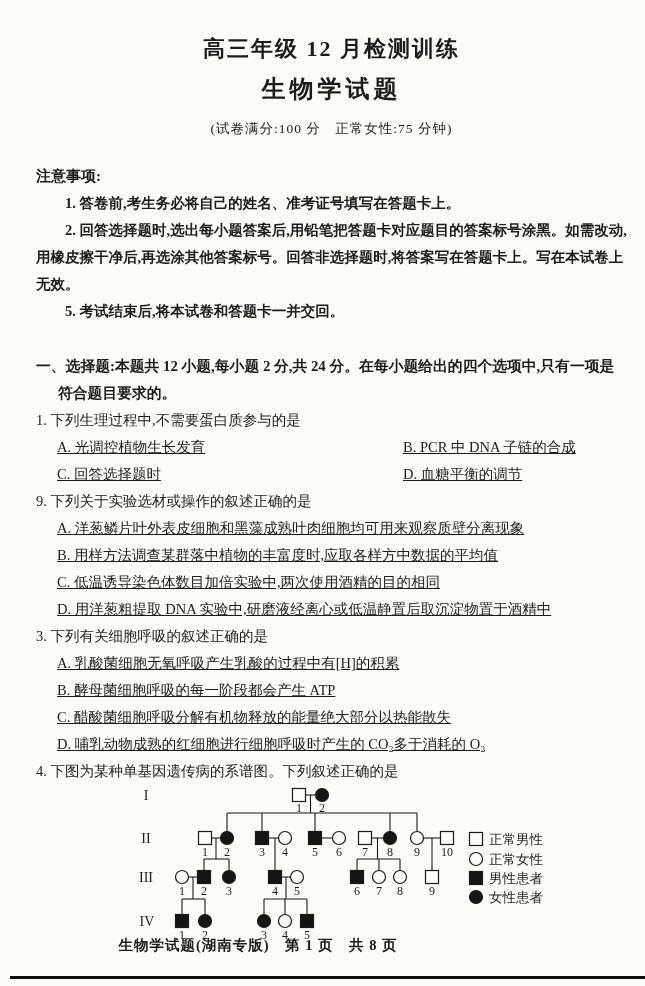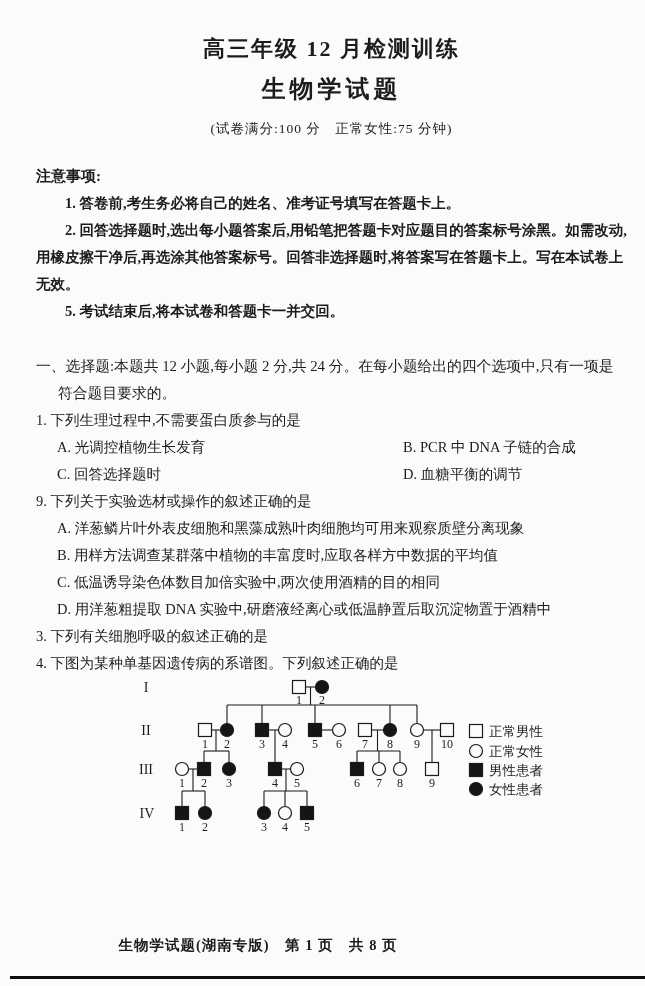--- a/index.html
+++ b/index.html
@@ -5,24 +5,24 @@
   html,body{margin:0;padding:0;background:#e8e8e6;}
   .page{position:relative;width:645px;height:986px;background:#fbfbf9;color:#1c1c1c;
         font-family:"Liberation Serif","DejaVu Serif",serif;overflow:hidden;margin:0 auto;}
   .content{padding:30px 18px 0 36px;}
   .title{font-size:22px;font-weight:700;text-align:center;letter-spacing:2px;margin:4px 0 0;}
   .subtitle{font-size:24px;font-weight:700;text-align:center;letter-spacing:4px;margin:9px 0 0;}
   .meta{font-size:13.5px;text-align:center;margin:15px 0 0;letter-spacing:1px;}
   .notice{margin-top:25px;font-size:14.5px;line-height:27px;}
   .notice-heading{font-weight:700;font-size:15px;}
   .notice-item{margin:0;text-indent:2em;font-weight:600;}
-  .section-heading{margin:28px 0 0;font-weight:400;font-size:14.8px;line-height:27px;
+  .section-heading{margin:28px 0 0;font-weight:700;font-size:14.8px;line-height:27px;
                    padding-left:22px;text-indent:-22px;}
   .questions{font-size:14.5px;line-height:27px;}
-  .option-wrap{padding-left:21px;}
+  .option-wrap{padding-left:21px;text-decoration:underline;}
   .option-wrap.two-col{display:grid;grid-template-columns:346px 1fr;}
   .pedigree{margin:-4px 0 0 100px;width:482px;}
   svg text{font-family:"Liberation Serif","DejaVu Serif",serif;}
   .footer{position:absolute;left:0;width:516px;top:936px;text-align:center;
           font-size:14.5px;font-weight:600;letter-spacing:1px;}
   .bottom-rule{position:absolute;left:10px;top:976px;width:635px;height:3px;background:#0e0e0e;}
 </style>
 </head>
 <body>
 
@@ -57,20 +57,26 @@
           <div class="stem">9. 下列关于实验选材或操作的叙述正确的是</div>
           <div class="option-wrap">
             <div class="option">A. 洋葱鳞片叶外表皮细胞和黑藻成熟叶肉细胞均可用来观察质壁分离现象</div>
             <div class="option">B. 用样方法调查某群落中植物的丰富度时,应取各样方中数据的平均值</div>
             <div class="option">C. 低温诱导染色体数目加倍实验中,两次使用酒精的目的相同</div>
             <div class="option">D. 用洋葱粗提取 DNA 实验中,研磨液经离心或低温静置后取沉淀物置于酒精中</div>
           </div>
         </div>
         <div class="question">
           <div class="stem">3. 下列有关细胞呼吸的叙述正确的是</div>
+          <div class="option-wrap">
+            <div class="option">A. 乳酸菌细胞无氧呼吸产生乳酸的过程中有[H]的积累</div>
+            <div class="option">B. 酵母菌细胞呼吸的每一阶段都会产生 ATP</div>
+            <div class="option">C. 醋酸菌细胞呼吸分解有机物释放的能量绝大部分以热能散失</div>
+            <div class="option">D. 哺乳动物成熟的红细胞进行细胞呼吸时产生的 CO₂多于消耗的 O₂</div>
+          </div>
         </div>
         <div class="question">
           <div class="stem">4. 下图为某种单基因遗传病的系谱图。下列叙述正确的是</div>
         </div>
       </div>
 
     <div class="pedigree">
       <svg width="482" height="172" viewBox="0 0 482 172">
           <line x1="169.5" y1="14" x2="179.5" y2="14" stroke="#1a1a1a" stroke-width="1.1"></line>
           <line x1="75.5" y1="57" x2="84.5" y2="57" stroke="#1a1a1a" stroke-width="1.1"></line>

